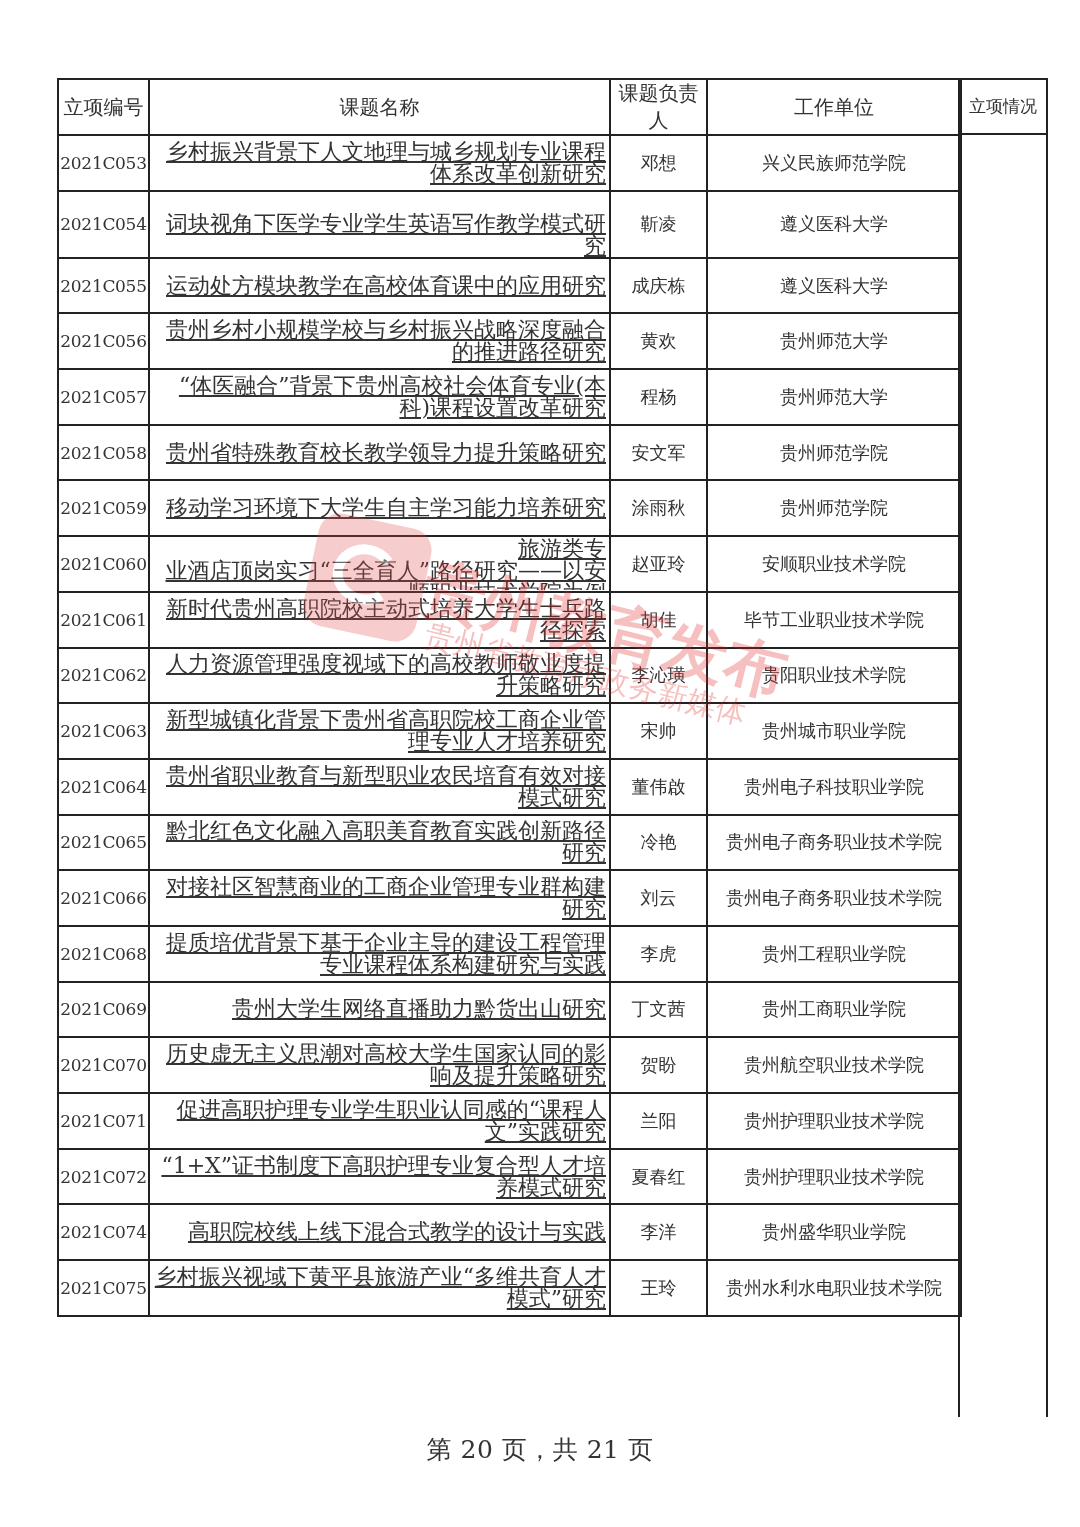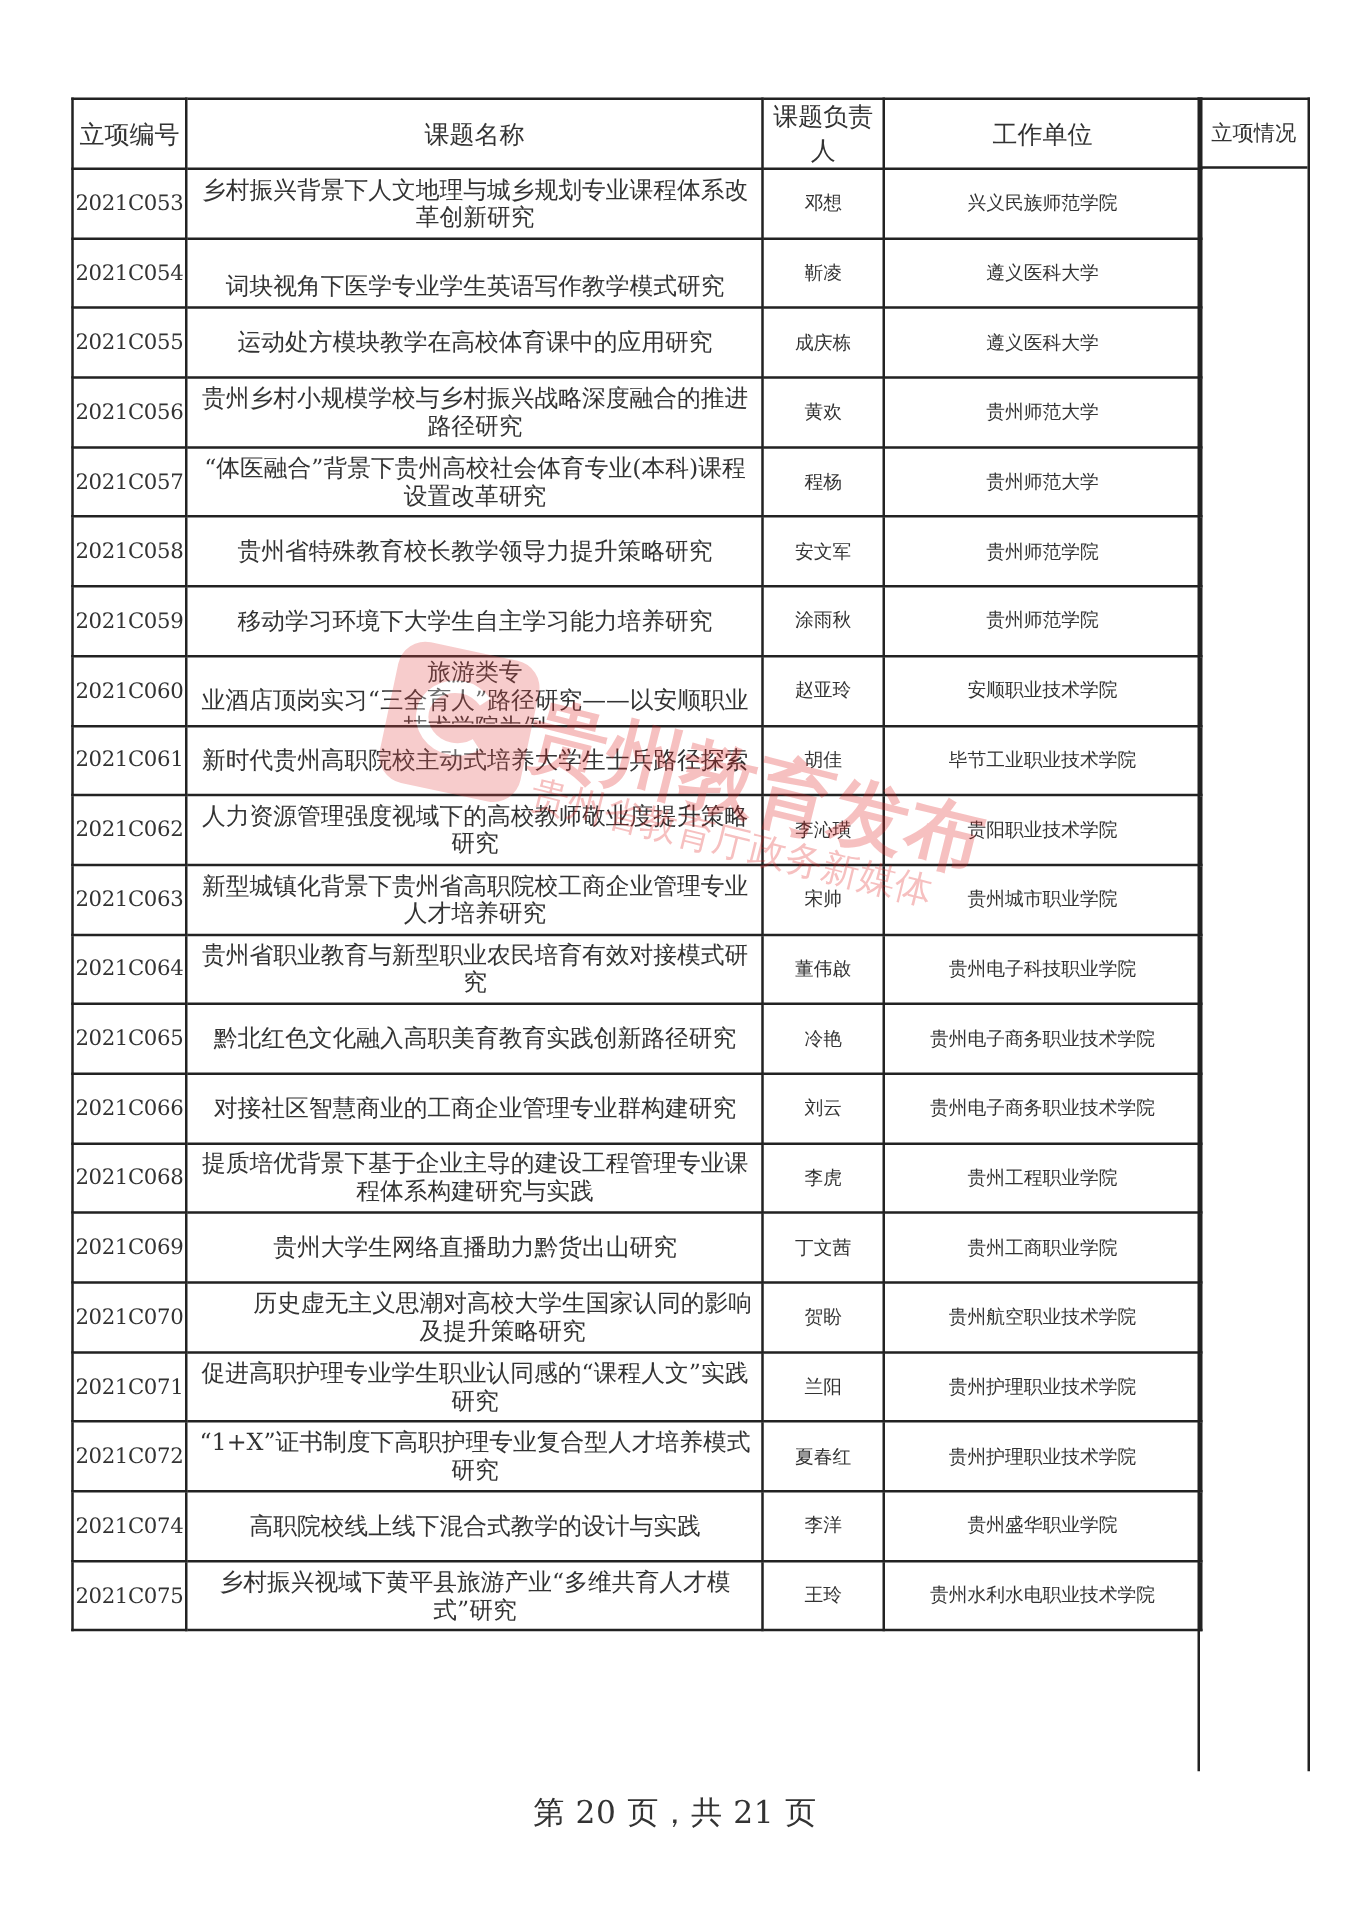--- a/index.html
+++ b/index.html
@@ -51,35 +51,36 @@
     col.c-lead { width: 97px; }
     col.c-unit { width: 254px; }
     .cell-id {
       text-align: center;
       font-size: 17px;
       font-family: "DejaVu Serif", "Liberation Serif", serif;
       letter-spacing: -0.3px;
       color: #333;
     }
     .cell-title {
-      text-align: center;
-      font-size: 19px;
+      text-align: right;
+      font-size: 22px;
       line-height: 22px;
       padding: 0 3px 0 4px !important;
       color: #333;
+      text-decoration: underline;
     }
     .cell-title .clip {
       display: block;
       max-height: 52px;
       overflow: hidden;
       word-break: break-all;
     }
     .cell-lead, .cell-unit {
       text-align: center;
-      font-size: 15px;
+      font-size: 18px;
       color: #333;
     }
     
     .status-col {
       position: absolute;
       left: 958px;
       top: 78px;
       width: 86px;
       height: 1337px;
       border-left: 2px solid #222;
@@ -306,21 +307,21 @@
           <td class="cell-id">2021C069</td>
           <td class="cell-title">
             <span class="clip" style="white-space: pre-line;">贵州大学生网络直播助力黔货出山研究</span>
           </td>
           <td class="cell-lead">丁文茜</td>
           <td class="cell-unit">贵州工商职业学院</td>
         </tr>
         <tr>
           <td class="cell-id">2021C070</td>
           <td class="cell-title">
-            <span class="clip" style="white-space: pre-line; margin-left: 44px;">历史虚无主义思潮对高校大学生国家认同的影响及提升策略研究</span>
+            <span class="clip" style="white-space: pre-line;">历史虚无主义思潮对高校大学生国家认同的影响及提升策略研究</span>
           </td>
           <td class="cell-lead">贺盼</td>
           <td class="cell-unit">贵州航空职业技术学院</td>
         </tr>
         <tr>
           <td class="cell-id">2021C071</td>
           <td class="cell-title">
             <span class="clip" style="white-space: pre-line;">促进高职护理专业学生职业认同感的“课程人文”实践研究</span>
           </td>
           <td class="cell-lead">兰阳</td>

